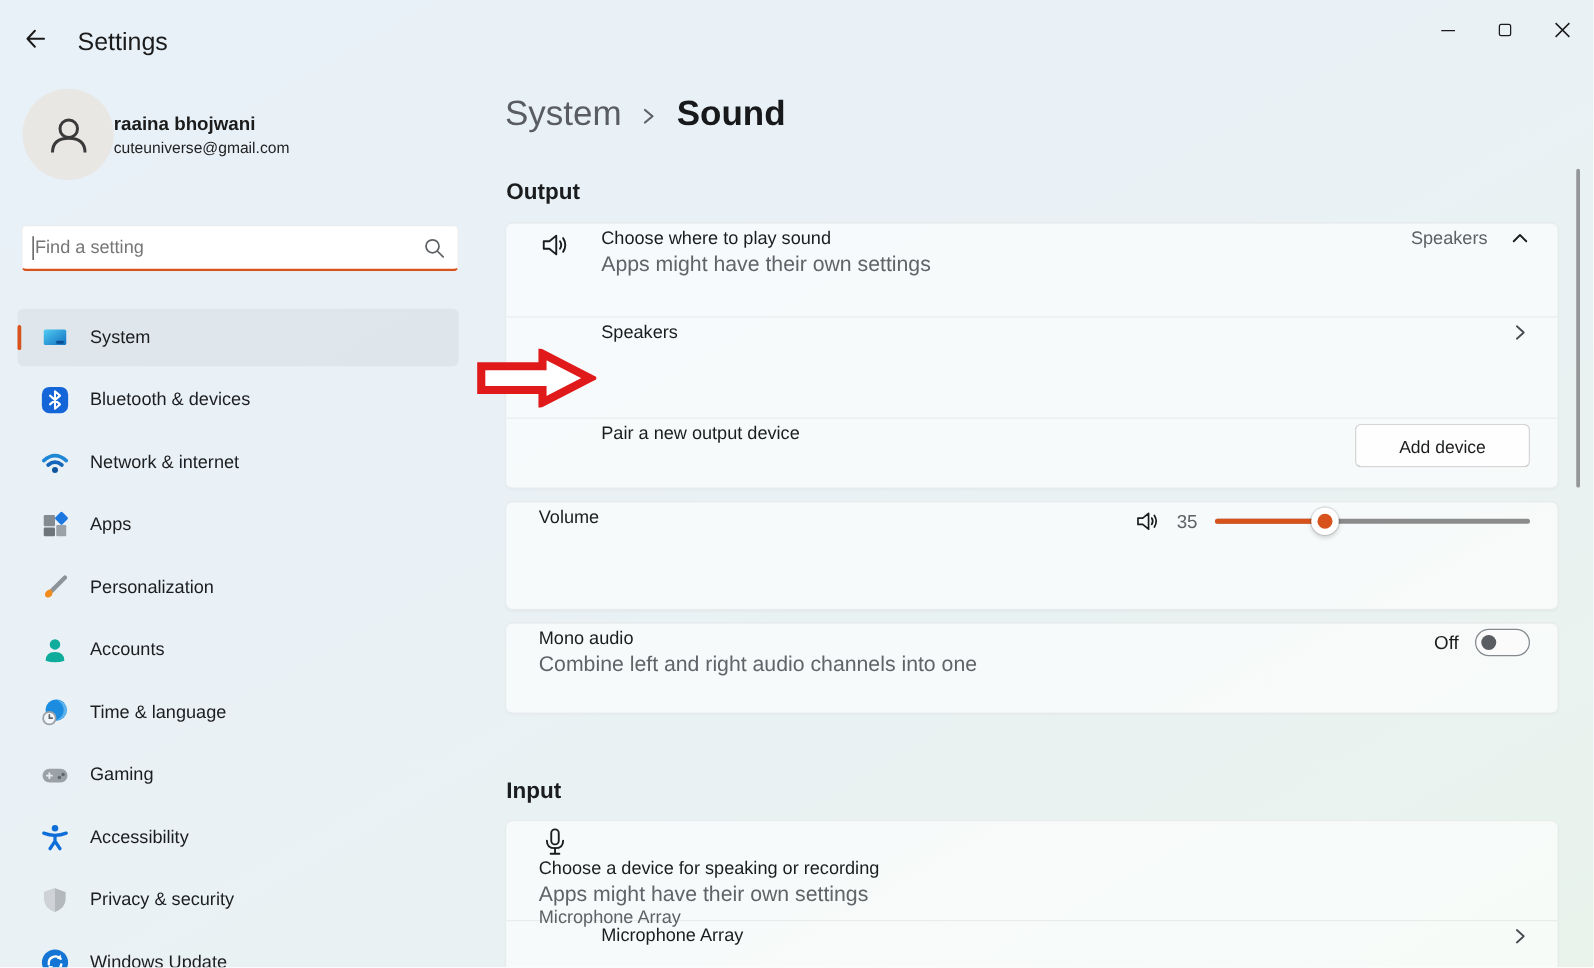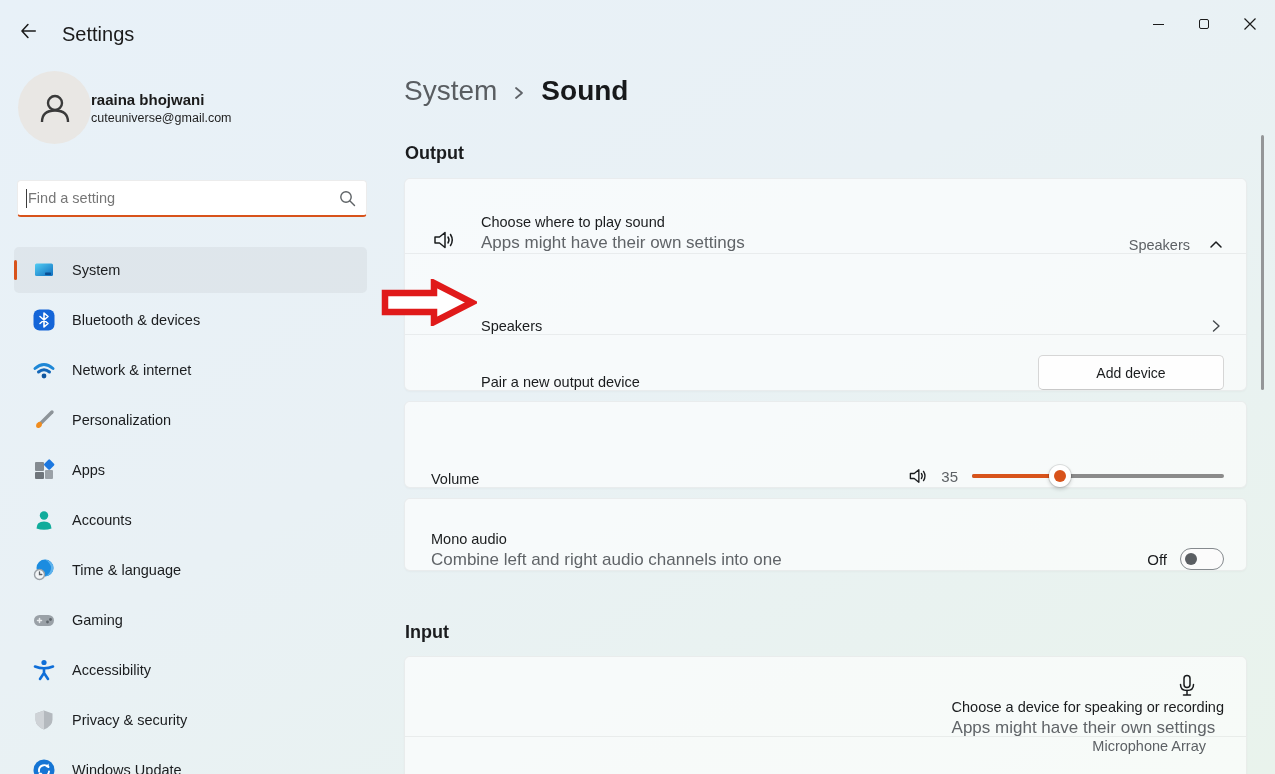--- a/index.html
+++ b/index.html
@@ -49,21 +49,21 @@
   .bc-sep { margin:4px 17px 0 17px; display:flex; }
   .bc-current { font-size:28px; font-weight:600; color:#17191b; }
 
   .section-label { position:absolute; left:1px; font-size:18px; font-weight:600; color:#1a1c1e; }
   .lbl-output { top:95px; }
   .lbl-input { top:574px; }
 
   .card { position:absolute; left:0; width:843px; background:rgba(255,255,255,0.62);
           border:1px solid rgba(0,0,0,0.055); border-radius:6px; box-shadow:0 1px 2px rgba(0,0,0,0.03); }
   .card-group { overflow:hidden; }
-  .row { display:flex; align-items:flex-end; padding:16px 22px 0 26px; }
+  .row { display:flex; align-items:flex-start; padding:4px 22px 0 26px; }
   .row + .row { border-top:1px solid rgba(0,0,0,0.055); }
   .row-icon { width:26px; margin-right:24px; display:flex; align-items:center; justify-content:center; }
   .row-text { flex:1; }
   .row-title { font-size:14.5px; color:#1a1c1e; }
   .row-sub { font-size:17px; color:#606468; margin-top:3px; }
   .row-value { font-size:14.5px; color:#5d6165; margin-right:18px; }
   .indent { padding-left:76px; }
 
   .card1 { top:130px; }
   .card1 .r1 { height:74px; }
@@ -71,21 +71,21 @@
   .card1 .r3 { height:56px; }
   .card2 { top:353px; height:87px; }
   .card2 .row { height:100%; }
   .card3 { top:450px; height:73px; }
   .card3 .row { height:100%; }
   .card4 { top:608px; height:146px; }
   .card4 .r1 { height:79px;flex-direction:column; }
   .card4 .r2 { height:66px; }
 
   .btn { background:#fefefe; border:1px solid #d6d6d6; border-bottom-color:#c8c8c8;
-         border-radius:5px; width:186px; height:35px; font-size:14px; color:#1a1c1e;
+         border-radius:5px; width:140px; height:35px; font-size:14px; color:#1a1c1e;
          font-family:inherit; cursor:pointer; }
 
   
   .vol-right { display:flex; align-items:center; }
   .vol-num { font-size:15px; color:#5d6165; margin:0 14px 0 12px; }
   .slider { position:relative; width:252px; height:22px; cursor:pointer; }
   .slider-track { position:absolute; top:9px; left:0; right:0; height:4px; border-radius:2px; background:#8b8b8b; }
   .slider-fill { position:absolute; top:9px; left:0; height:4px; border-radius:2px; background:#d8531b; }
   .slider-thumb { position:absolute; top:0; width:22px; height:22px; border-radius:50%; background:#ffffff;
                   box-shadow:0 0 0 1px rgba(0,0,0,0.10), 0 2px 4px rgba(0,0,0,0.18);
@@ -188,37 +188,37 @@
             <path d="M6.5 14 Q12 9.5 17.5 14" stroke="#1467b8" stroke-width="3" fill="none" stroke-linecap="round"></path>
             <circle cx="12" cy="18" r="2.4" fill="#0f569f"></circle>
           </svg>
         </span>
         <span class="nav-label">Network &amp; internet</span>
       </div>
 
       <div class="nav-item">
         <span class="nav-icon">
           <svg width="24" height="24" viewBox="0 0 24 24">
-            <path d="M20 4 L9.5 14.5" stroke="#8d9499" stroke-width="3.4" stroke-linecap="round"></path>
-            <path d="M9.5 14.5 Q11 17.5 8 19.5 Q4.5 21 4 18 Q3.8 15.5 6.5 14 Q8.2 13.2 9.5 14.5 Z" fill="#f08c1e"></path>
-          </svg>
-        </span>
-        <span class="nav-label">Personalization</span>
-      </div>
-
-      <div class="nav-item">
-        <span class="nav-icon">
-          <svg width="24" height="24" viewBox="0 0 24 24">
             <rect x="3" y="4" width="9" height="9" rx="1" fill="#848b91"></rect>
             <rect x="3" y="14" width="9" height="7" rx="1" fill="#6e757b"></rect>
             <rect x="13" y="12" width="8" height="9" rx="1" fill="#9aa1a7"></rect>
             <rect x="13.2" y="2.6" width="8" height="8" rx="1.2" fill="#1c78e0" transform="rotate(45 17.2 6.6)"></rect>
           </svg>
         </span>
         <span class="nav-label">Apps</span>
+      </div>
+
+      <div class="nav-item">
+        <span class="nav-icon">
+          <svg width="24" height="24" viewBox="0 0 24 24">
+            <path d="M20 4 L9.5 14.5" stroke="#8d9499" stroke-width="3.4" stroke-linecap="round"></path>
+            <path d="M9.5 14.5 Q11 17.5 8 19.5 Q4.5 21 4 18 Q3.8 15.5 6.5 14 Q8.2 13.2 9.5 14.5 Z" fill="#f08c1e"></path>
+          </svg>
+        </span>
+        <span class="nav-label">Personalization</span>
       </div>
 
       <div class="nav-item">
         <span class="nav-icon">
           <svg width="24" height="24" viewBox="0 0 24 24">
             <circle cx="12" cy="7.5" r="4.2" fill="#10ac9b"></circle>
             <path d="M4.5 20.5 Q4.5 13.5 12 13.5 Q19.5 13.5 19.5 20.5 Q16 21.8 12 21.8 Q8 21.8 4.5 20.5 Z" fill="#10ac9b"></path>
           </svg>
         </span>
         <span class="nav-label">Accounts</span>

